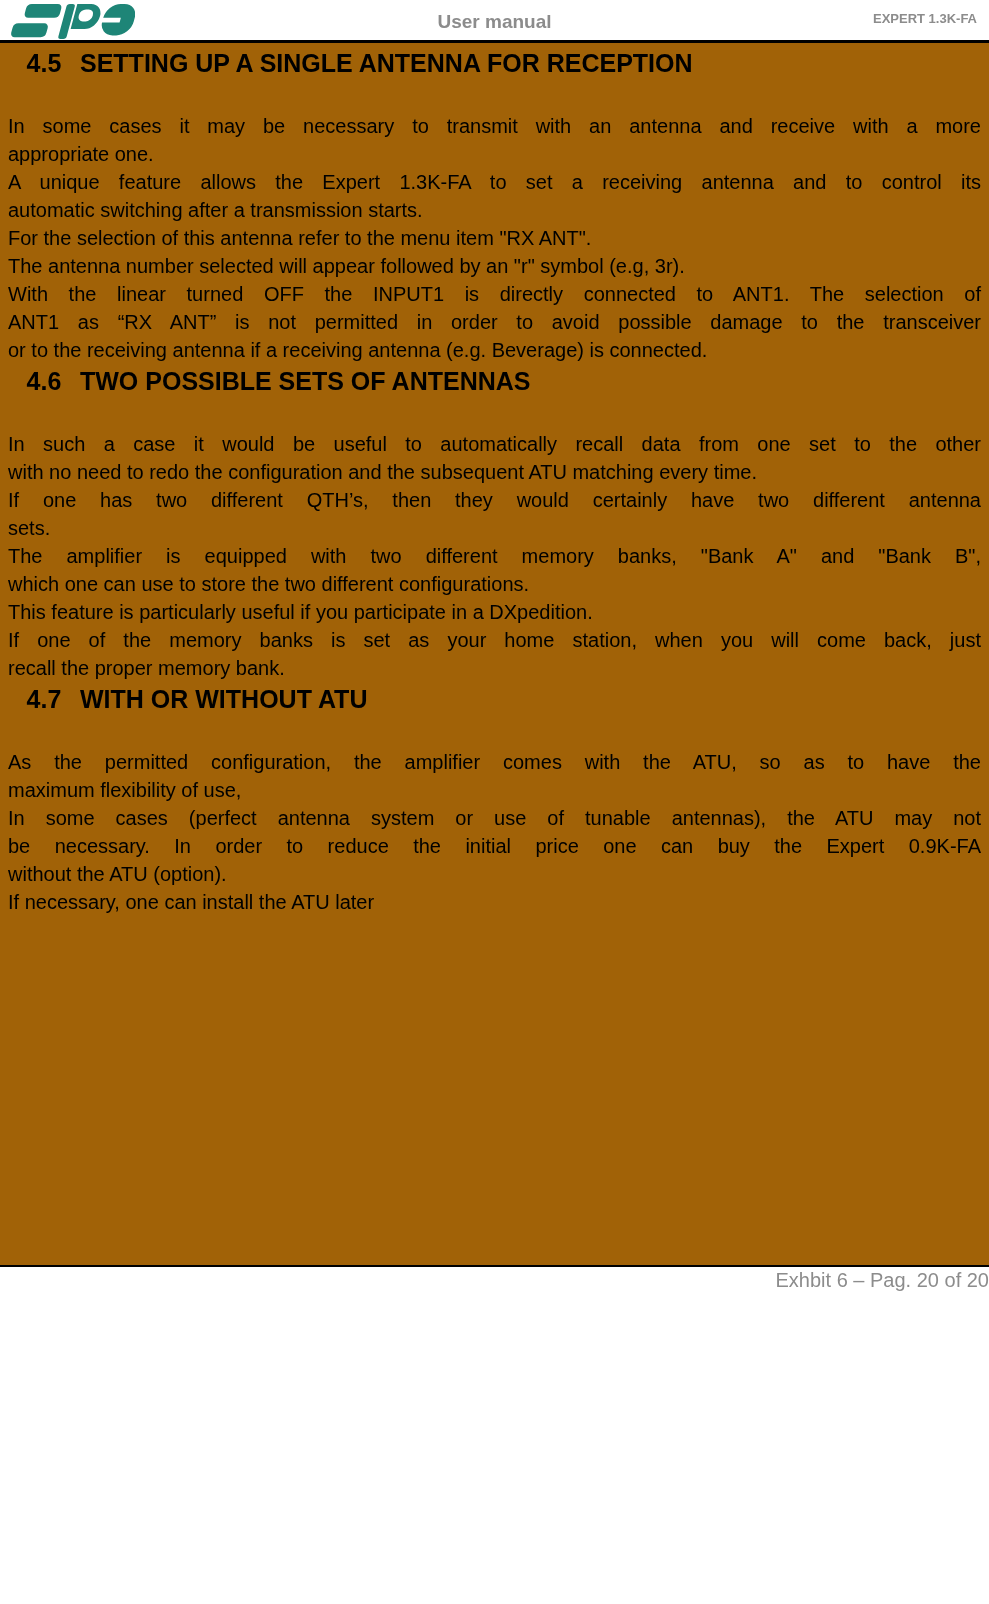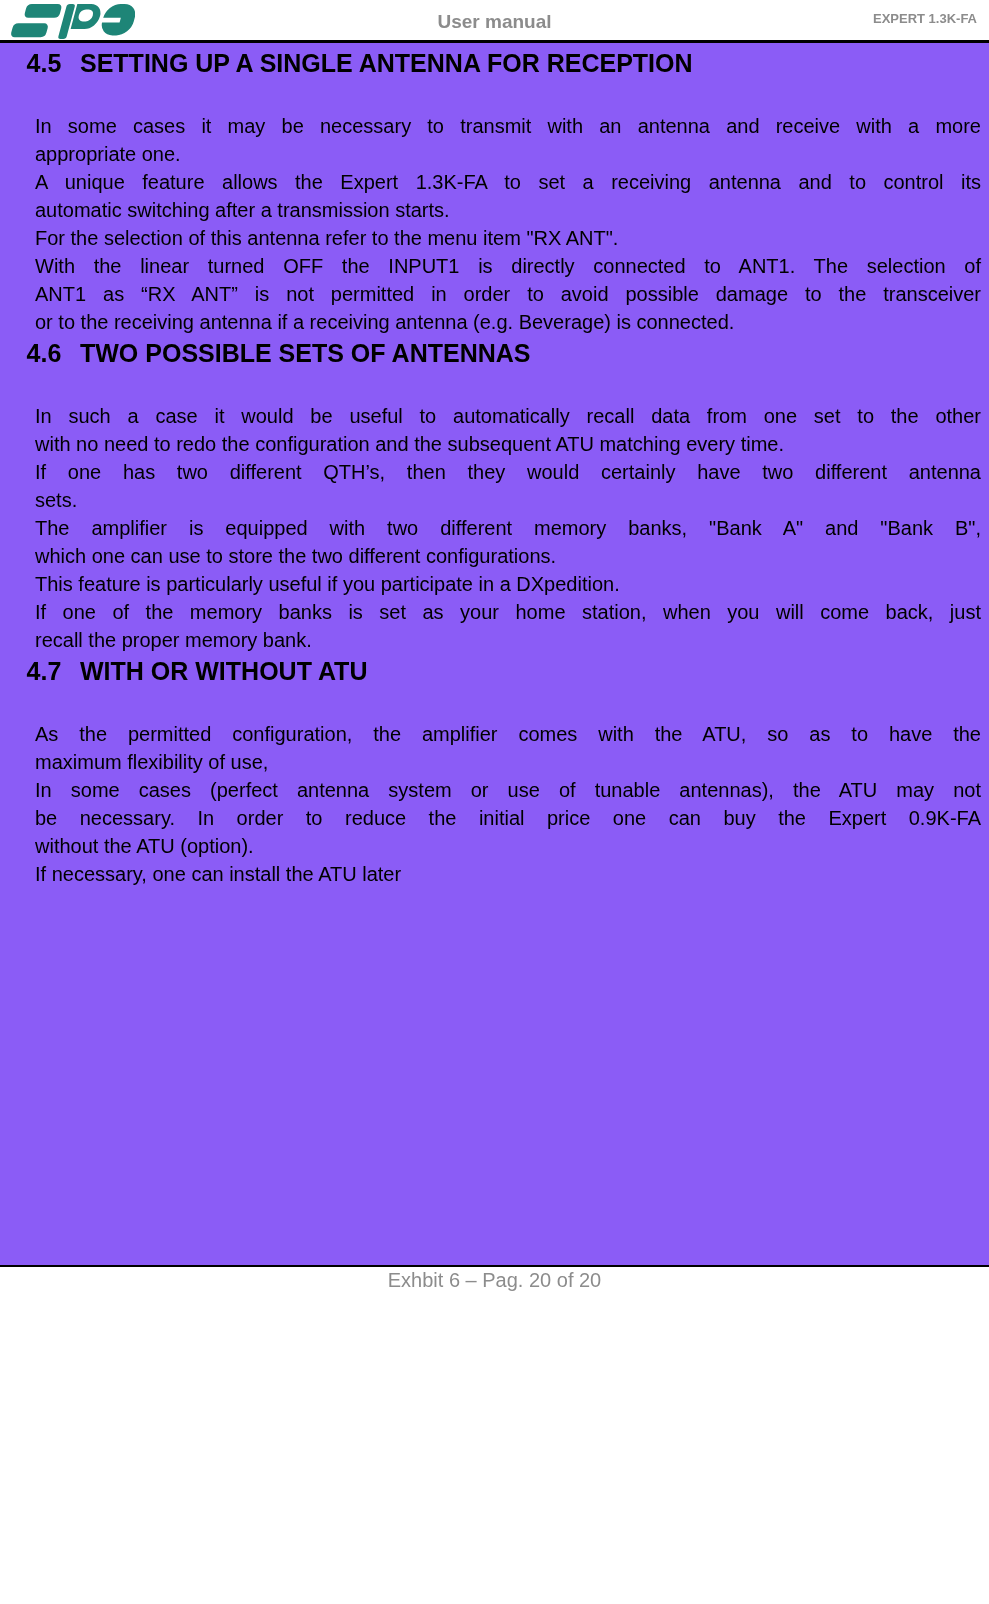--- a/index.html
+++ b/index.html
@@ -1,21 +1,21 @@
 <!DOCTYPE html>
 <html><head>
 <meta charset="utf-8">
 <style>
   * { box-sizing: border-box; }
   html, body { margin: 0; padding: 0; background: #ffffff; }
   .page {
     position: relative;
     width: 989px;
     height: 1292px;
-    background: #8b5cf6;
+    background: #a16207;
     color: #000000;
     font-family: "Liberation Sans", "DejaVu Sans", sans-serif;
     overflow: hidden;
     text-decoration: underline;
   }
 
   
   .header {
     position: absolute;
     top: 0; left: 0; right: 0;
@@ -47,41 +47,40 @@
     color: #000000;
   }
   .sec-num { display: inline-block; width: 72px; text-align: center; }
   .sec-1 { margin-top: 87px; }
   .sec-2 { margin-top: 90px; }
   .sec-3 { margin-top: 80px; }
   .paras {
     margin-top: 32px;
     font-size: 20px;
     line-height: 28px;
-    margin-left: 27px;
   }
   .para { margin: 0; }
   .para .line {
     text-align: justify;
     text-align-last: justify;
     text-justify: inter-word;
   }
   .para .line:last-child { text-align-last: left; }
 
   
   .footer {
     position: absolute;
     left: 0; right: 0; bottom: 0;
     height: 27px;
     border-top: 2px solid #000000;
     background: #ffffff;
   }
   .footer-text {
     margin-top: 2px;
-    text-align: center;
+    text-align: right;
     font-size: 20px;
     color: #8c8c8c;
   }
 </style>
 </head>
 <body>
 
 <div class="page">
 
   <div class="header">
@@ -113,20 +112,23 @@
         <div class="para">
             <div class="line">In some cases it may be necessary to transmit with an antenna and receive with a more</div>
             <div class="line">appropriate one.</div>
           </div>
         <div class="para">
             <div class="line">A unique feature allows the Expert 1.3K-FA to set a receiving antenna and to control its</div>
             <div class="line">automatic switching after a transmission starts.</div>
           </div>
         <div class="para">
             <div class="line">For the selection of this antenna refer to the menu item "RX ANT".</div>
+          </div>
+        <div class="para">
+            <div class="line">The antenna number selected will appear followed by an "r" symbol (e.g, 3r).</div>
           </div>
         <div class="para">
             <div class="line">With the linear turned OFF the INPUT1 is directly connected to ANT1. The selection of</div>
             <div class="line">ANT1 as “RX ANT” is not permitted in order to avoid possible damage to the transceiver</div>
             <div class="line">or to the receiving antenna if a receiving antenna (e.g. Beverage) is connected.</div>
           </div>
       </div>
     </section>
 
     <section>

